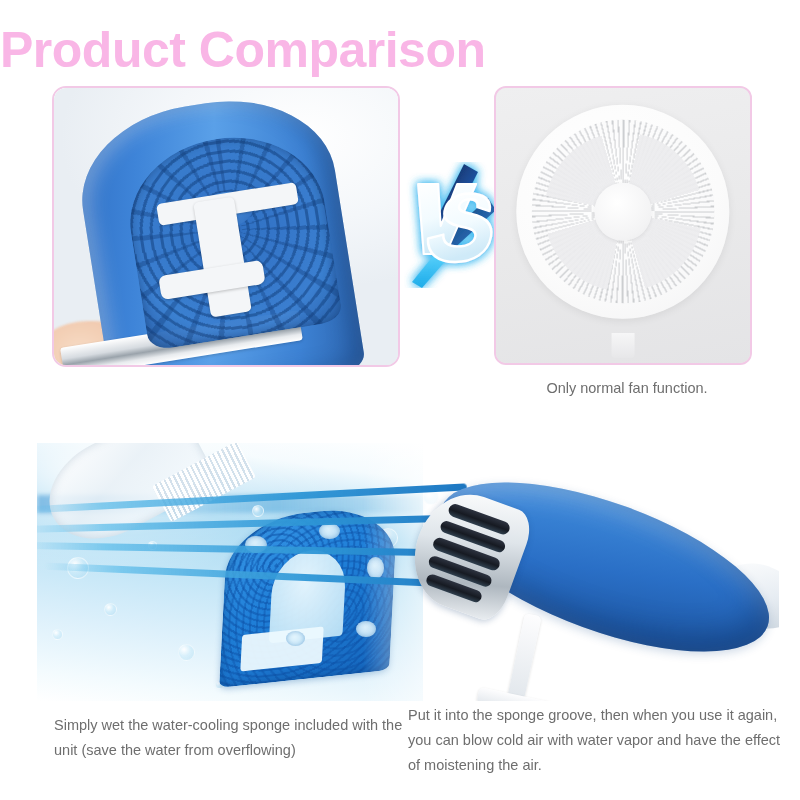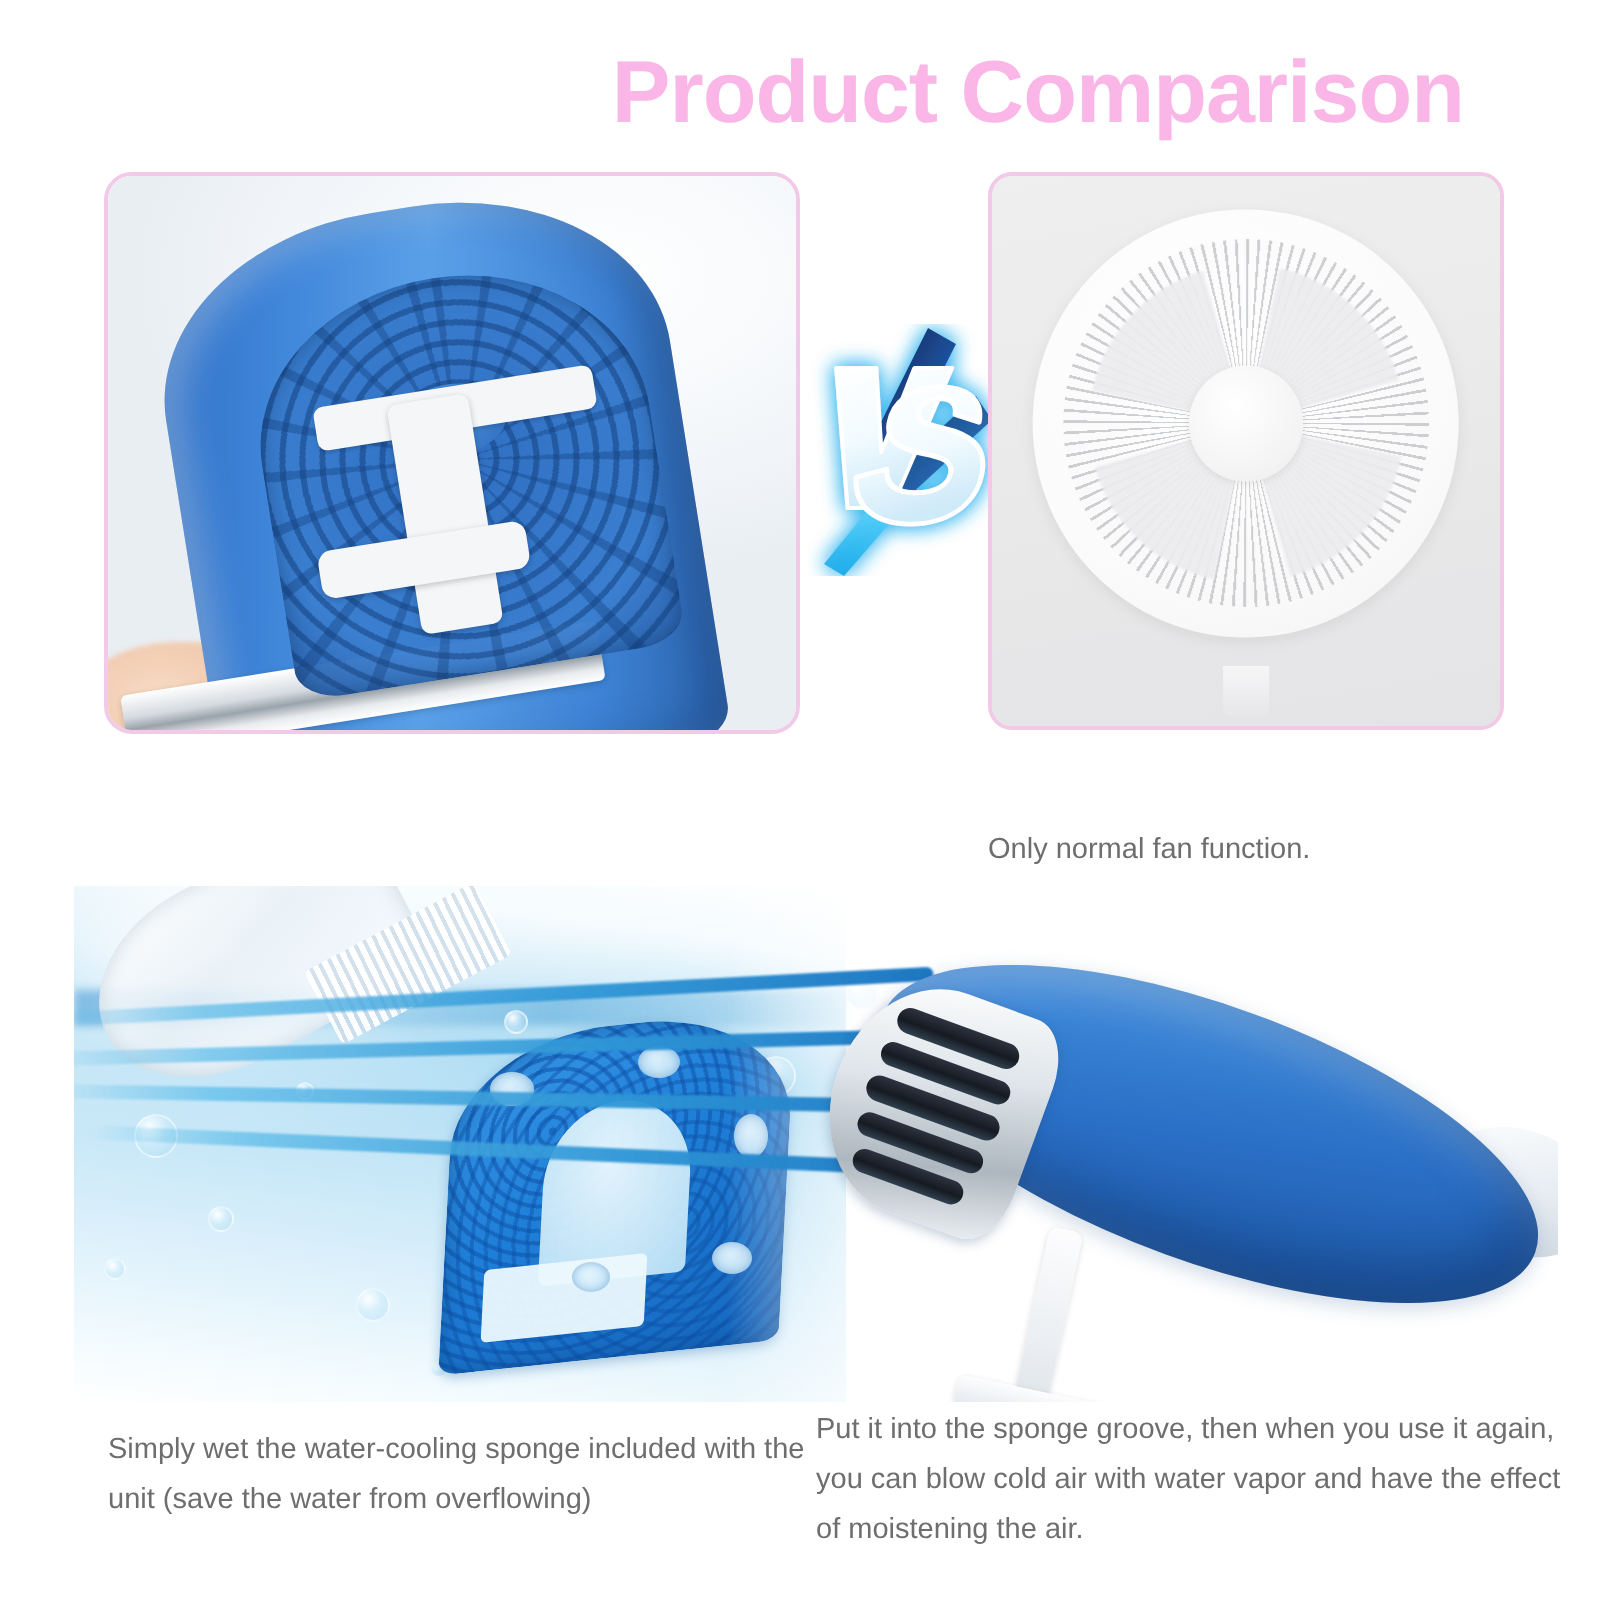--- a/index.html
+++ b/index.html
@@ -15,22 +15,22 @@
     position: relative;
     width: 800px; height: 800px;
     background: #ffffff;
   }
 
   
   .page-title {
     position: absolute;
     left: 0; top: 22px;
     width: 732px;
-    text-align: right;
-    font-size: 44px;
+    text-align: left;
+    font-size: 50px;
     font-weight: bold;
     letter-spacing: -0.5px;
     color: #f9b6e6;
     line-height: 1.15;
     white-space: nowrap;
   }
 
   
   .panel {
     position: absolute;
@@ -182,21 +182,21 @@
   }
 
   
   .caption {
     position: absolute;
     color: #6e6e6e;
     font-size: 14.5px;
     line-height: 25px;
   }
   .caption-left  { left: 52px;  top: 380px; width: 370px; }
-  .caption-right { left: 494px; top: 413px; width: 266px; text-align: left; }
+  .caption-right { left: 494px; top: 376px; width: 266px; text-align: center; }
   .caption-bl    { left: 54px;  top: 713px; width: 352px; }
   .caption-br    { left: 408px; top: 703px; width: 380px; }
 
   
   .bottom-photo {
     position: absolute;
     left: 37px; top: 443px;
     width: 742px; height: 258px;
     overflow: hidden;
     background: #ffffff;

